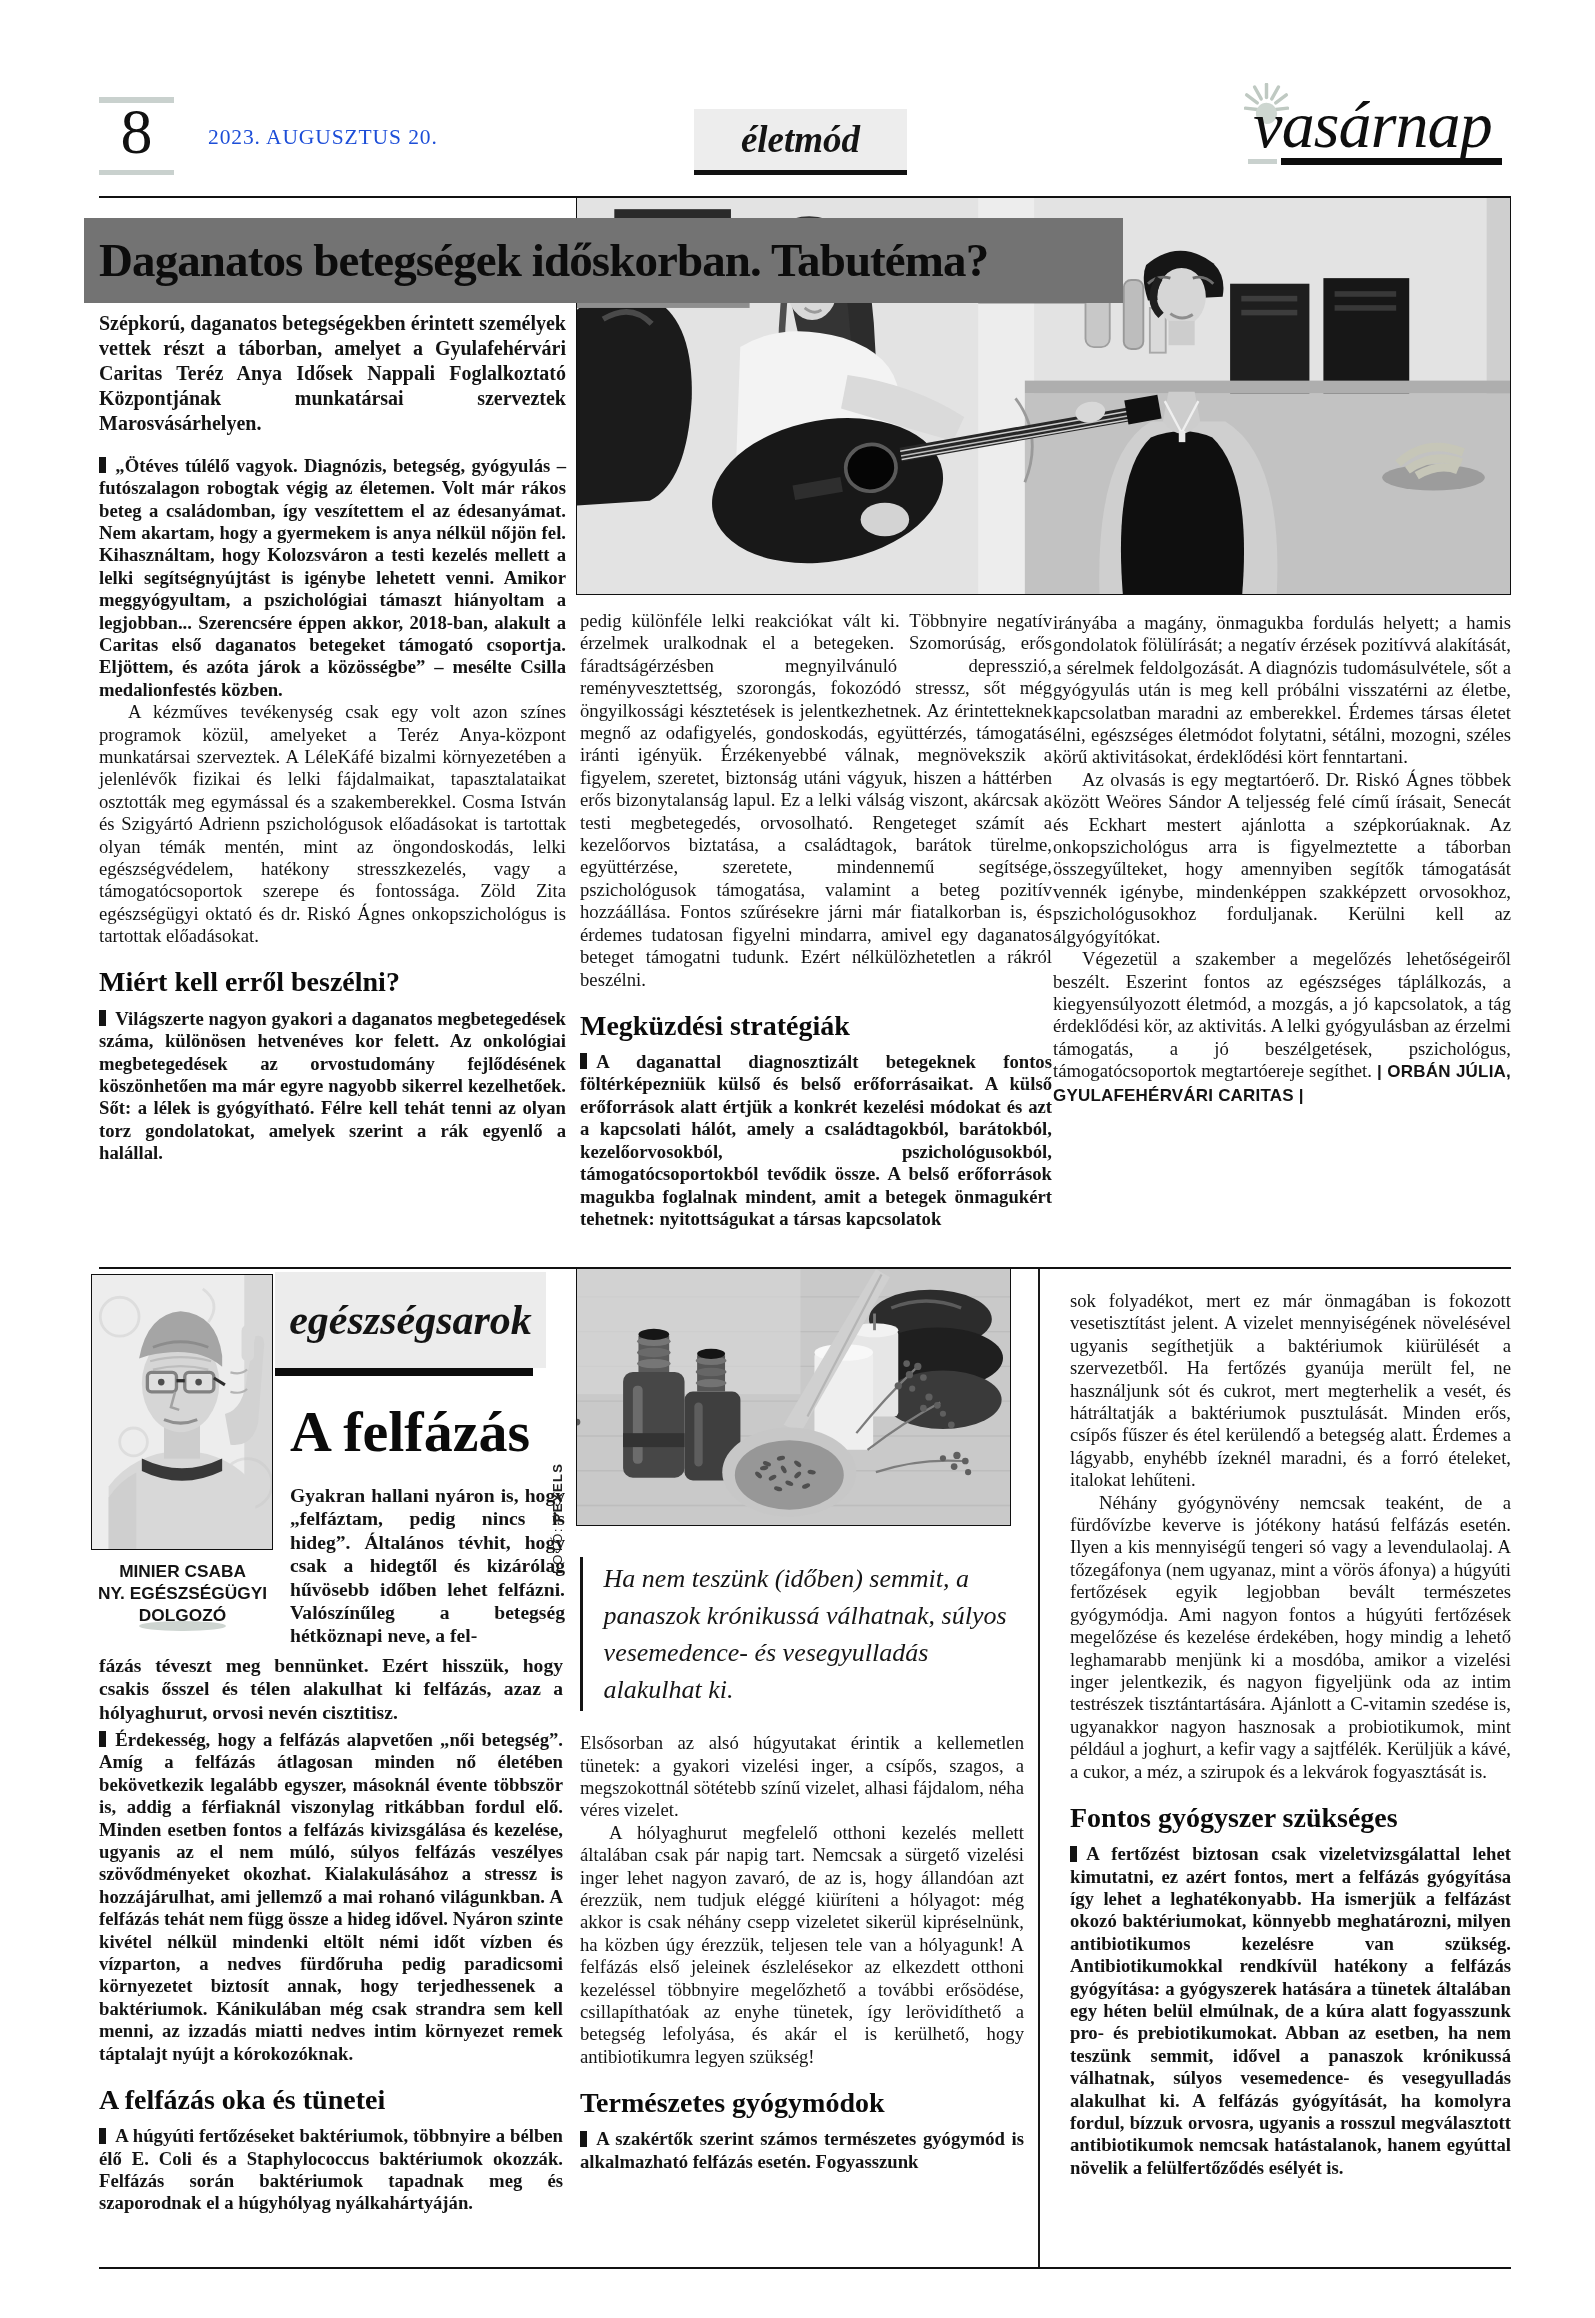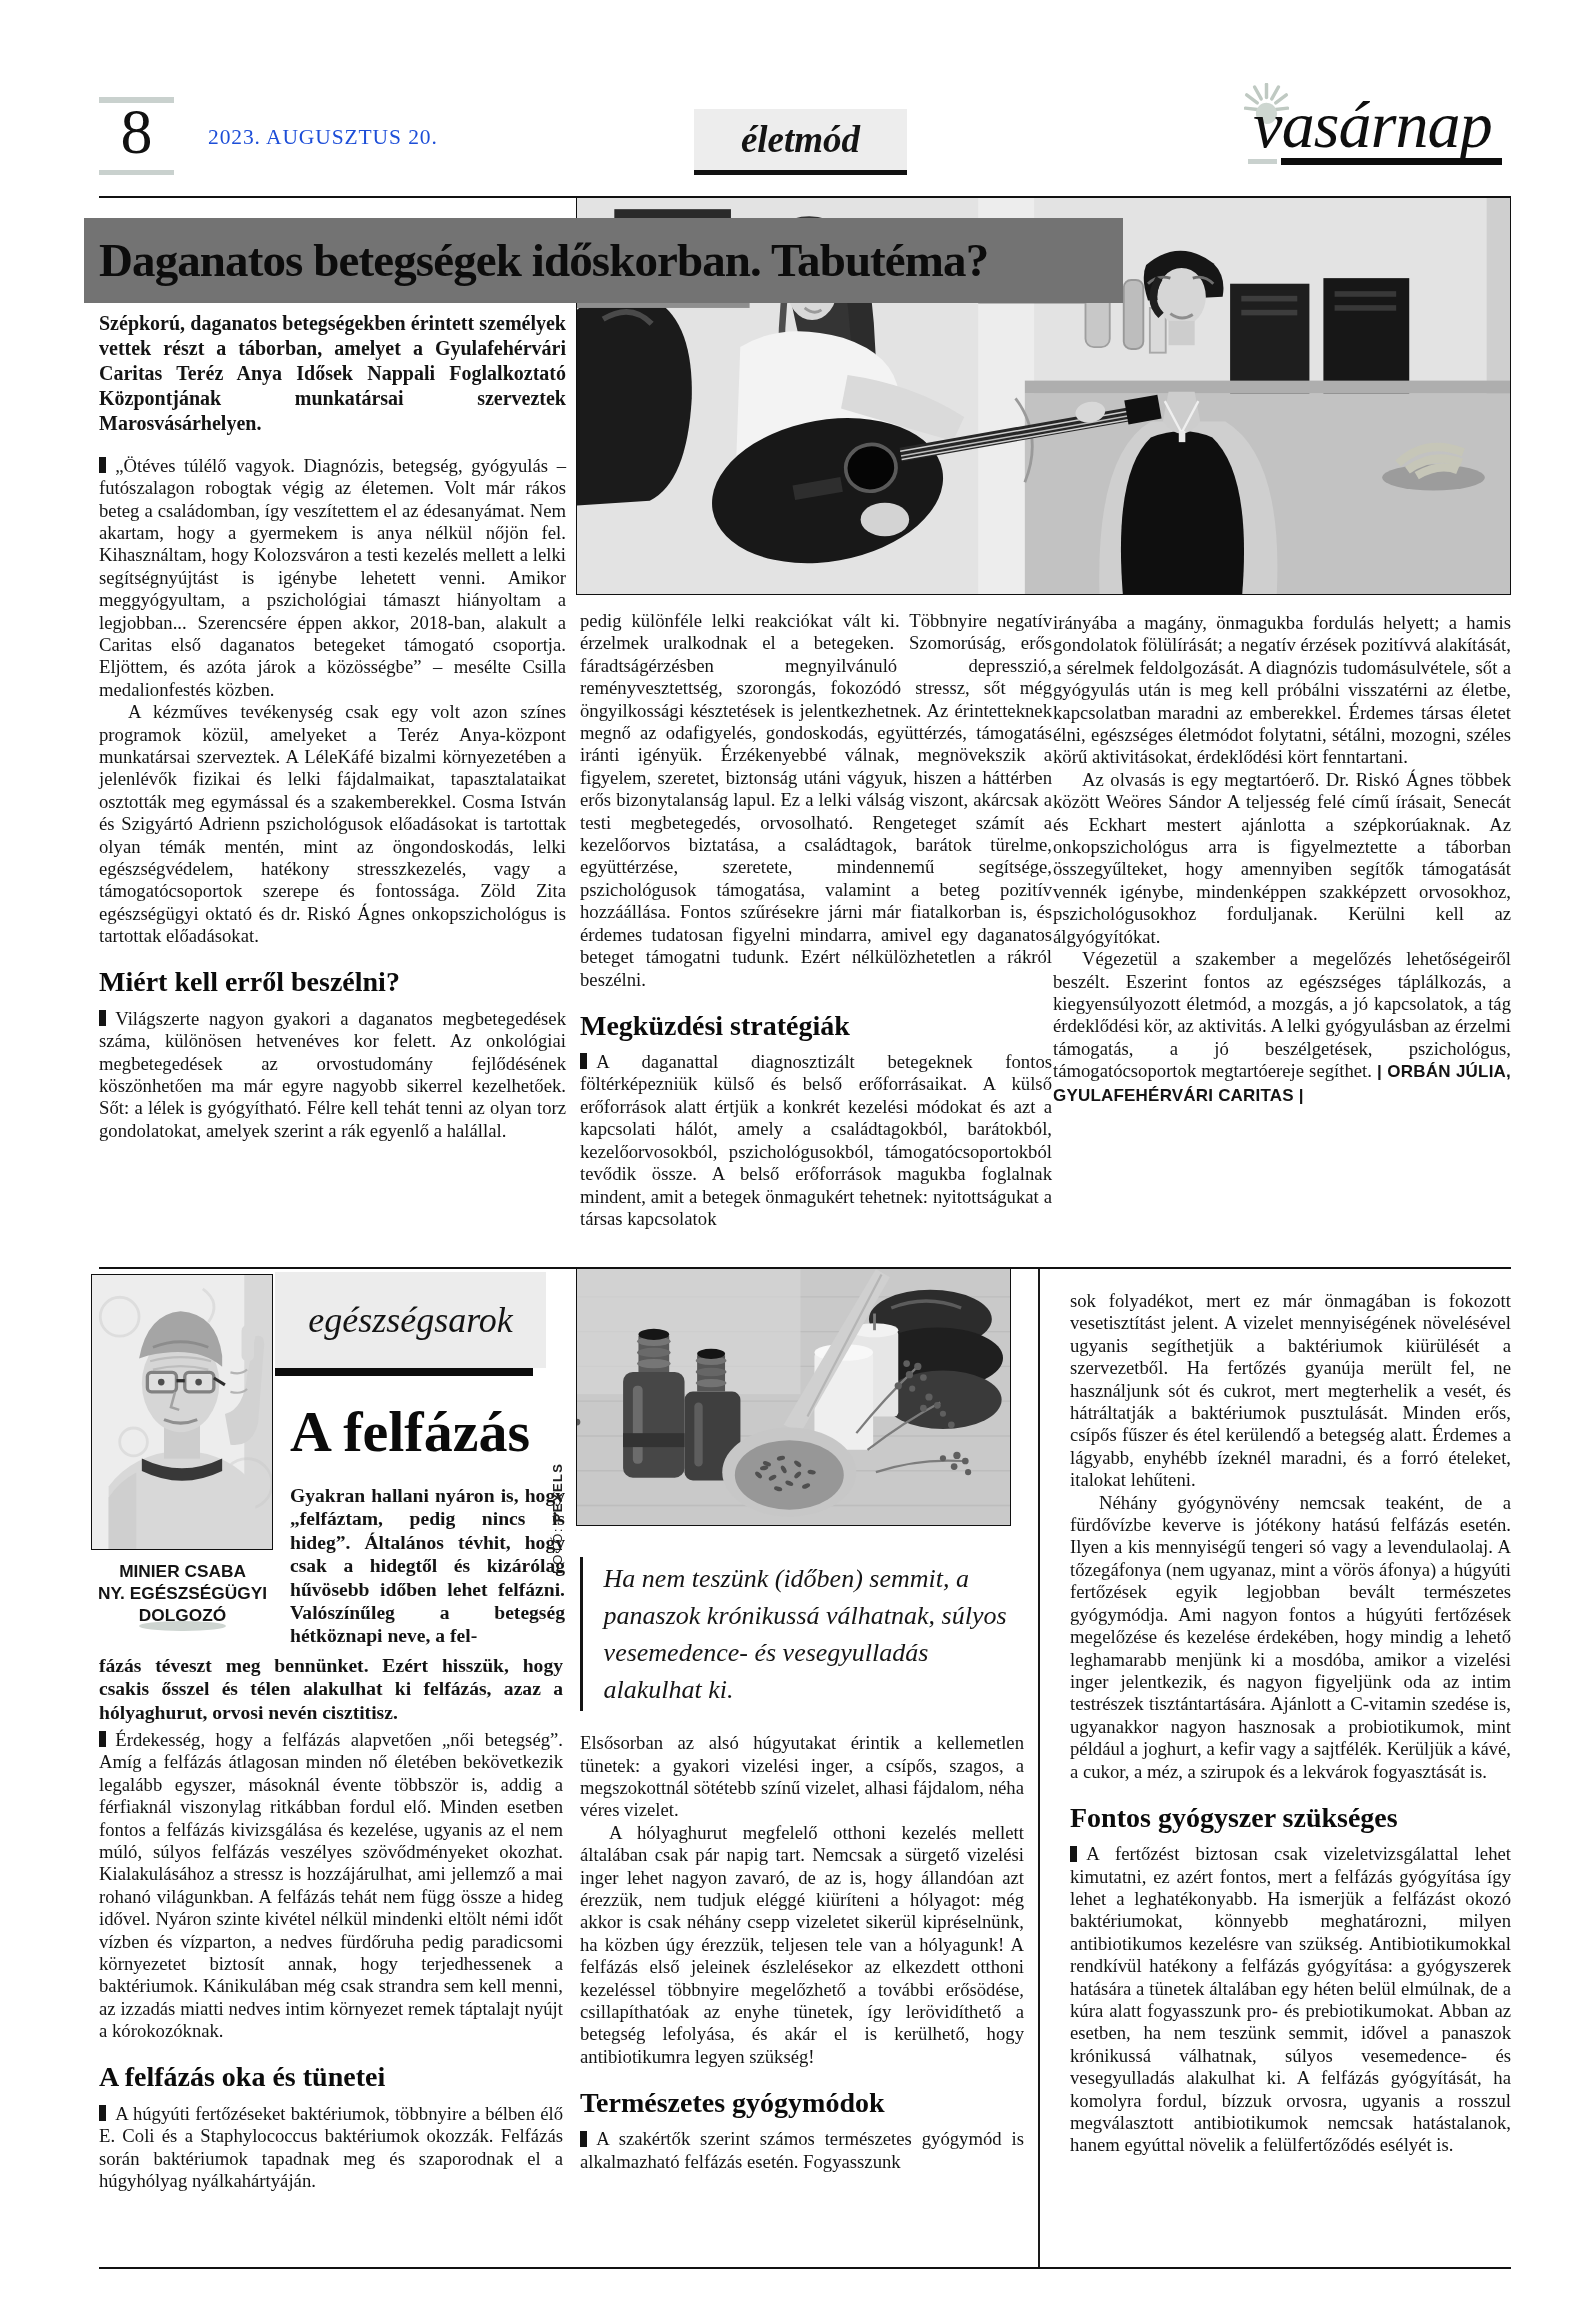--- a/index.html
+++ b/index.html
@@ -31,32 +31,32 @@
   
   .headline-box{position:absolute;left:84px;top:218px;width:1039px;height:85px;background:#737373;z-index:5;}
   .headline-box h1{margin:0;padding-left:15px;font-size:47px;line-height:85px;font-weight:bold;
                    letter-spacing:-0.9px;white-space:nowrap;color:#0c0c0c;}
 
   
   .col{position:absolute;text-align:justify;font-size:18.7px;line-height:22.4px;
        hyphens:auto;-webkit-hyphens:auto;}
   .col p{margin:0;text-indent:29px;}
   .col p.flush{text-indent:0;}
-  .col p.pmark{text-indent:0;}
+  .col p.pmark{text-indent:0;font-weight:bold;}
   .pmark::before{content:"";display:inline-block;width:7px;height:16px;background:#141414;
                  margin-right:9.3px;vertical-align:-1.4px;}
   .lead{font-weight:bold;font-size:20px;line-height:25px;margin-bottom:18.7px !important;text-indent:0 !important;}
   .sec-h{font-size:28px;font-weight:bold;margin:19.6px 0 11.2px;text-align:left;line-height:1.05;color:#0c0c0c;}
   .pull-quote{border-left:3.7px solid #141414;padding:2.8px 0 2.8px 20.6px;font-style:italic;
               font-size:26px;line-height:37px;text-align:left;text-indent:0;color:#161616;}
   .byline{font-family:"Liberation Sans",sans-serif;font-weight:bold;font-size:17px;letter-spacing:0.2px;}
 
   
   .rubric-box{position:absolute;left:275px;top:1272px;width:271px;height:96px;background:#ececec;text-align:center;}
-  .rubric-box span{font-style:italic;font-weight:normal;font-size:36px;line-height:96px;}
+  .rubric-box span{font-style:italic;font-weight:bold;font-size:42px;line-height:96px;}
   .rubric-bar{position:absolute;left:275px;top:1368px;width:258px;height:7.5px;background:#0d0d0d;}
   .health-title{position:absolute;left:290px;top:1402px;width:280px;font-size:58px;font-weight:bold;
                 line-height:1.05;color:#0b0b0b;}
   .lead-narrow{position:absolute;left:290px;top:1484px;width:275px;font-weight:bold;font-size:19.6px;
                line-height:23.4px;text-align:justify;}
   .lead-wide{position:absolute;left:99px;top:1654px;width:464px;font-weight:bold;font-size:19.6px;
              line-height:23.4px;text-align:justify;}
   .portrait-caption{position:absolute;left:91px;top:1560px;width:183px;text-align:center;
                     font-family:"Liberation Sans",sans-serif;font-weight:bold;font-size:17.3px;line-height:22px;}
   .caption-shadow{position:absolute;left:139px;top:1621px;width:87px;height:10.3px;background:#ced5d1;

